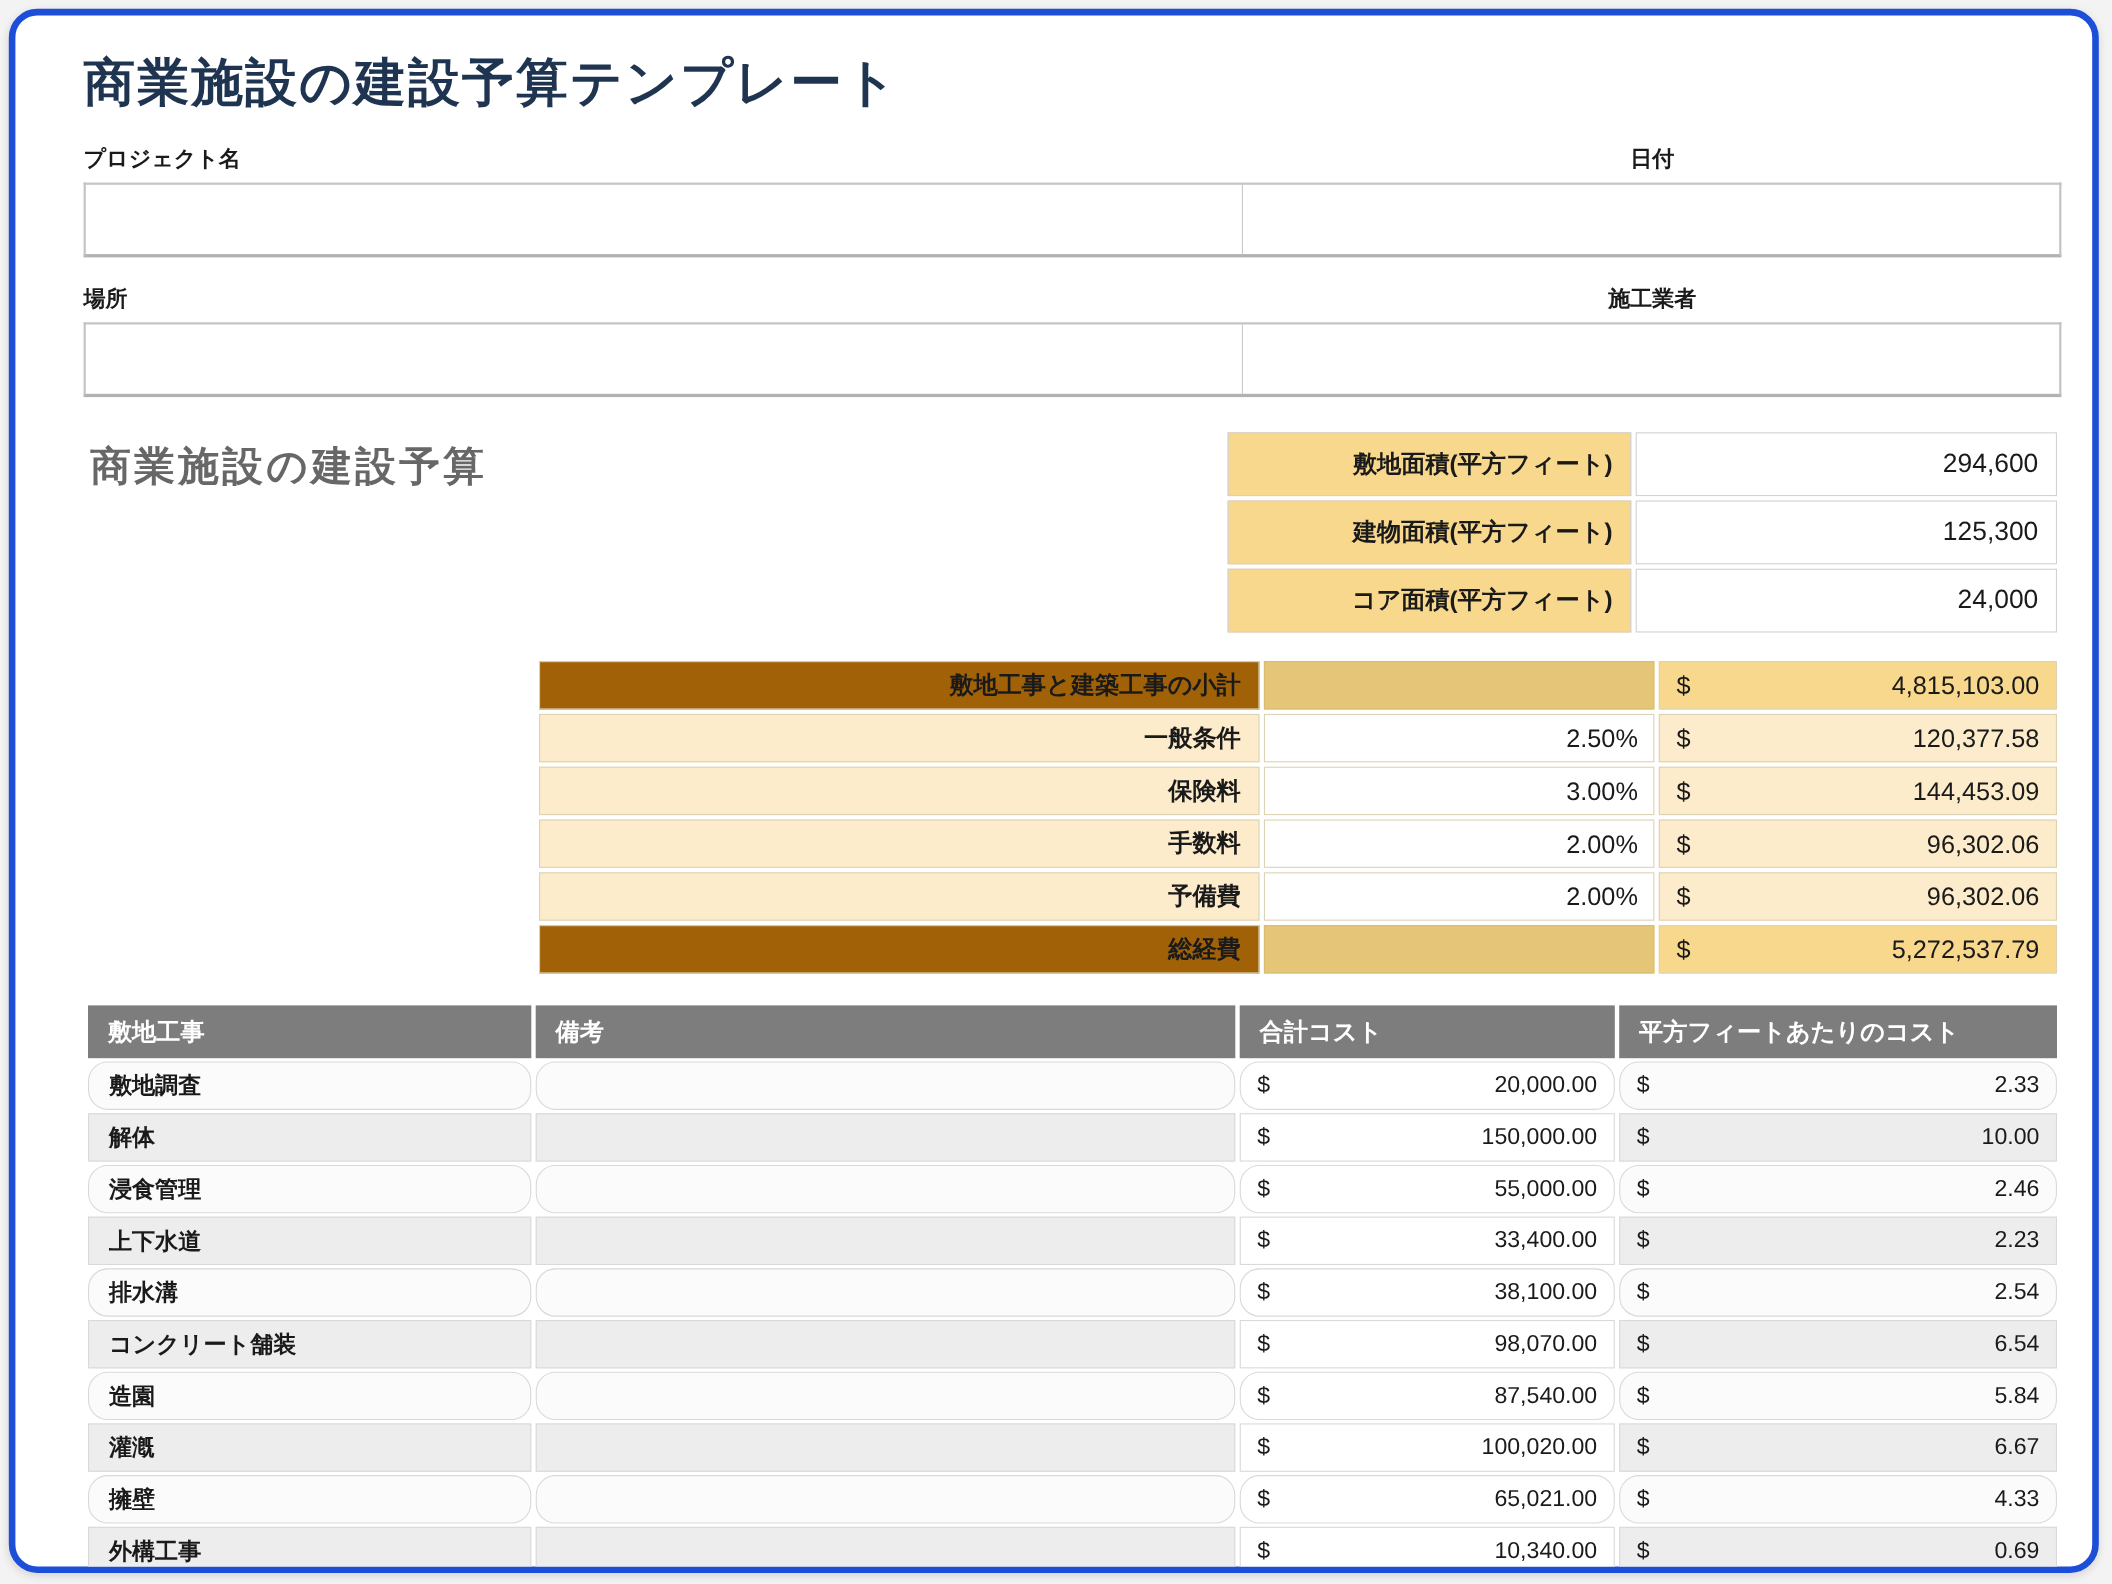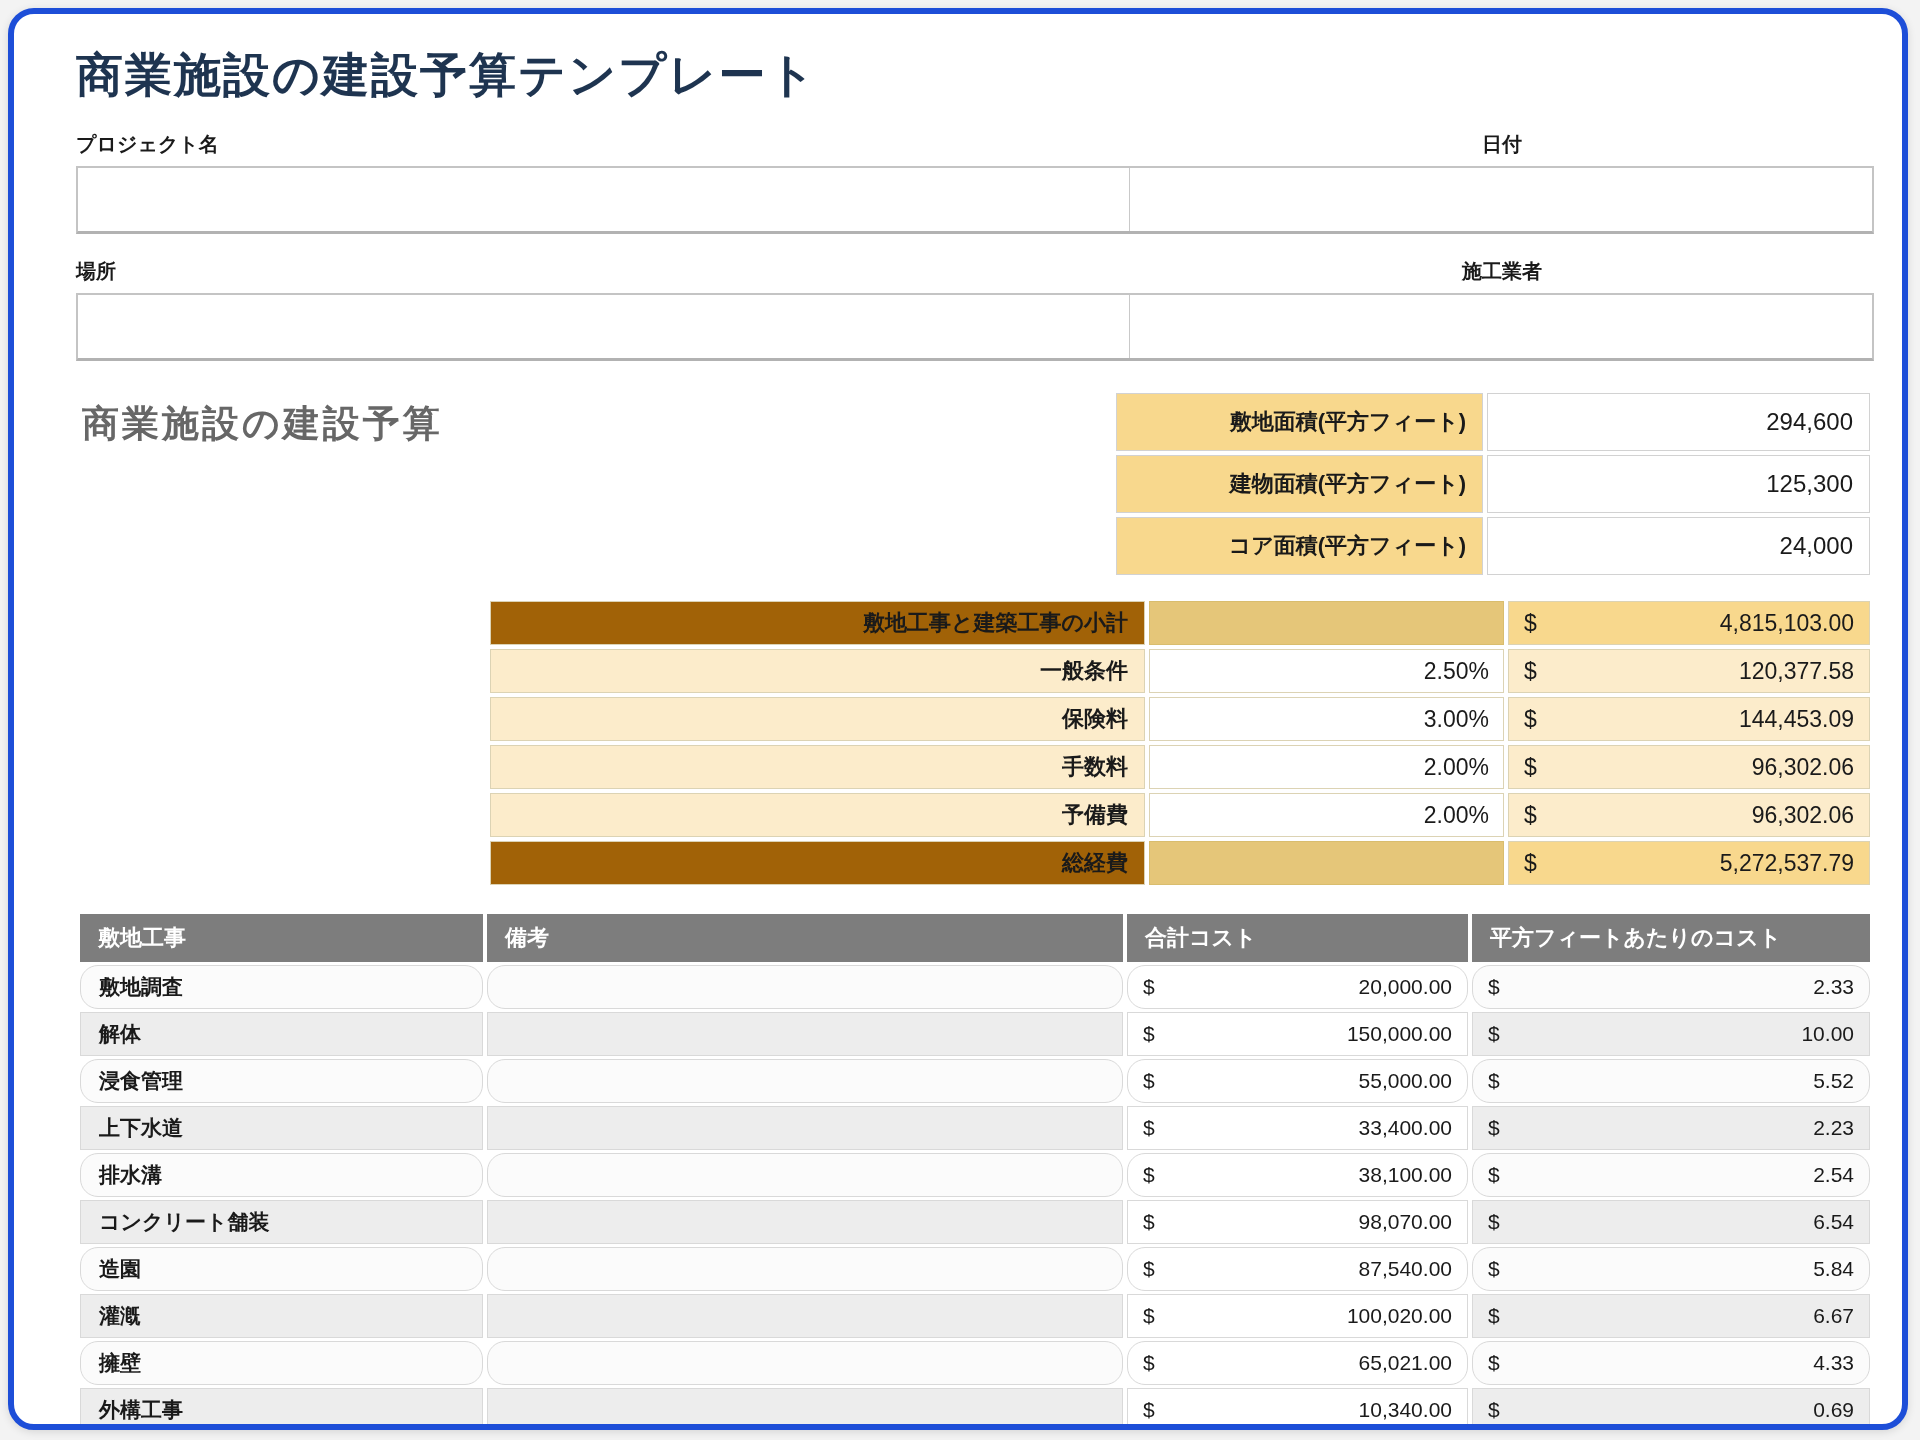--- a/index.html
+++ b/index.html
@@ -249,21 +249,21 @@
             <td class="site-notes"></td>
             <td class="money-cell">
               <div class="money">
                 <span>$</span>
                 <span>55,000.00</span>
               </div>
             </td>
             <td class="per-cell">
               <div class="money">
                 <span>$</span>
-                <span>5.52</span>
+                <span>2.46</span>
               </div>
             </td>
           </tr>
           <tr class="row-even">
             <td class="site-name">上下水道</td>
             <td class="site-notes"></td>
             <td class="money-cell">
               <div class="money">
                 <span>$</span>
                 <span>33,400.00</span>

